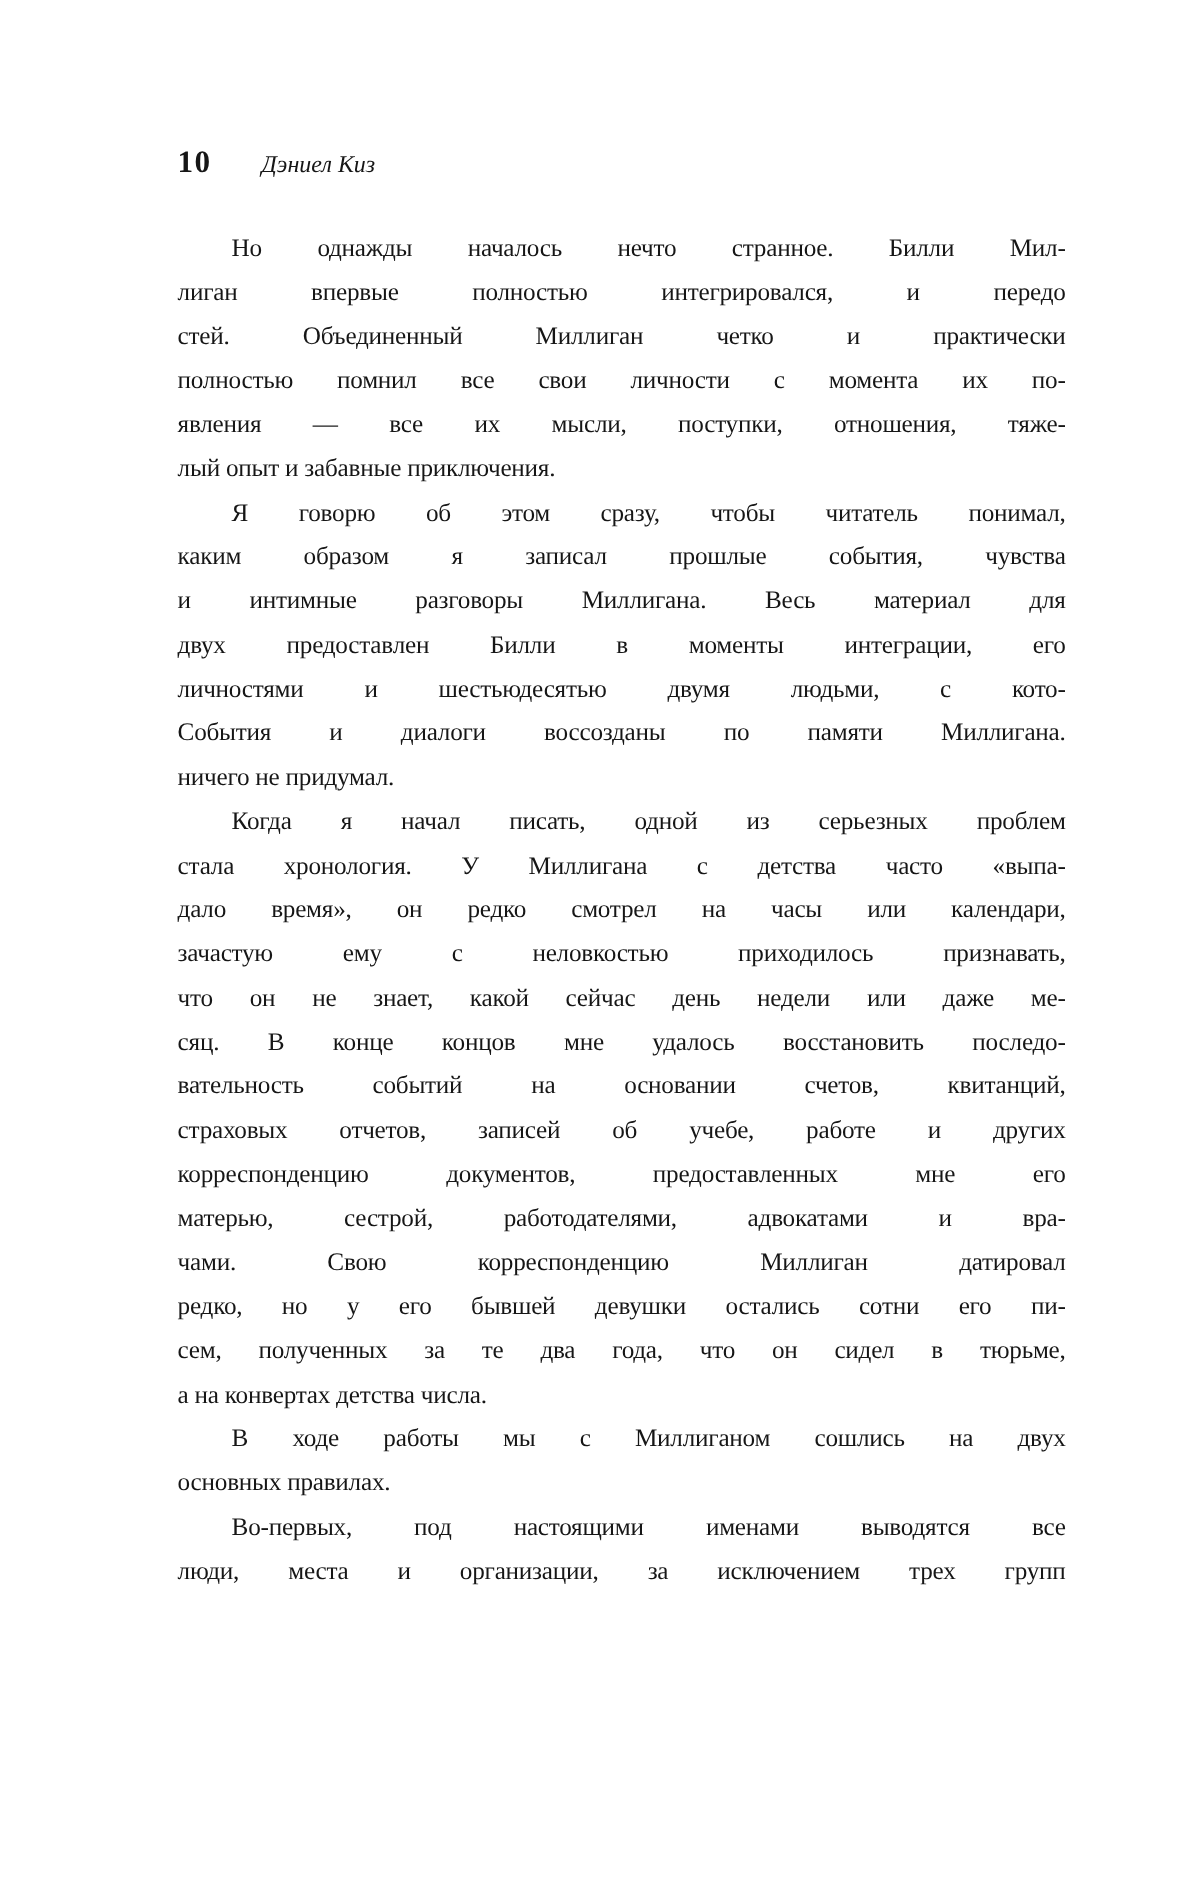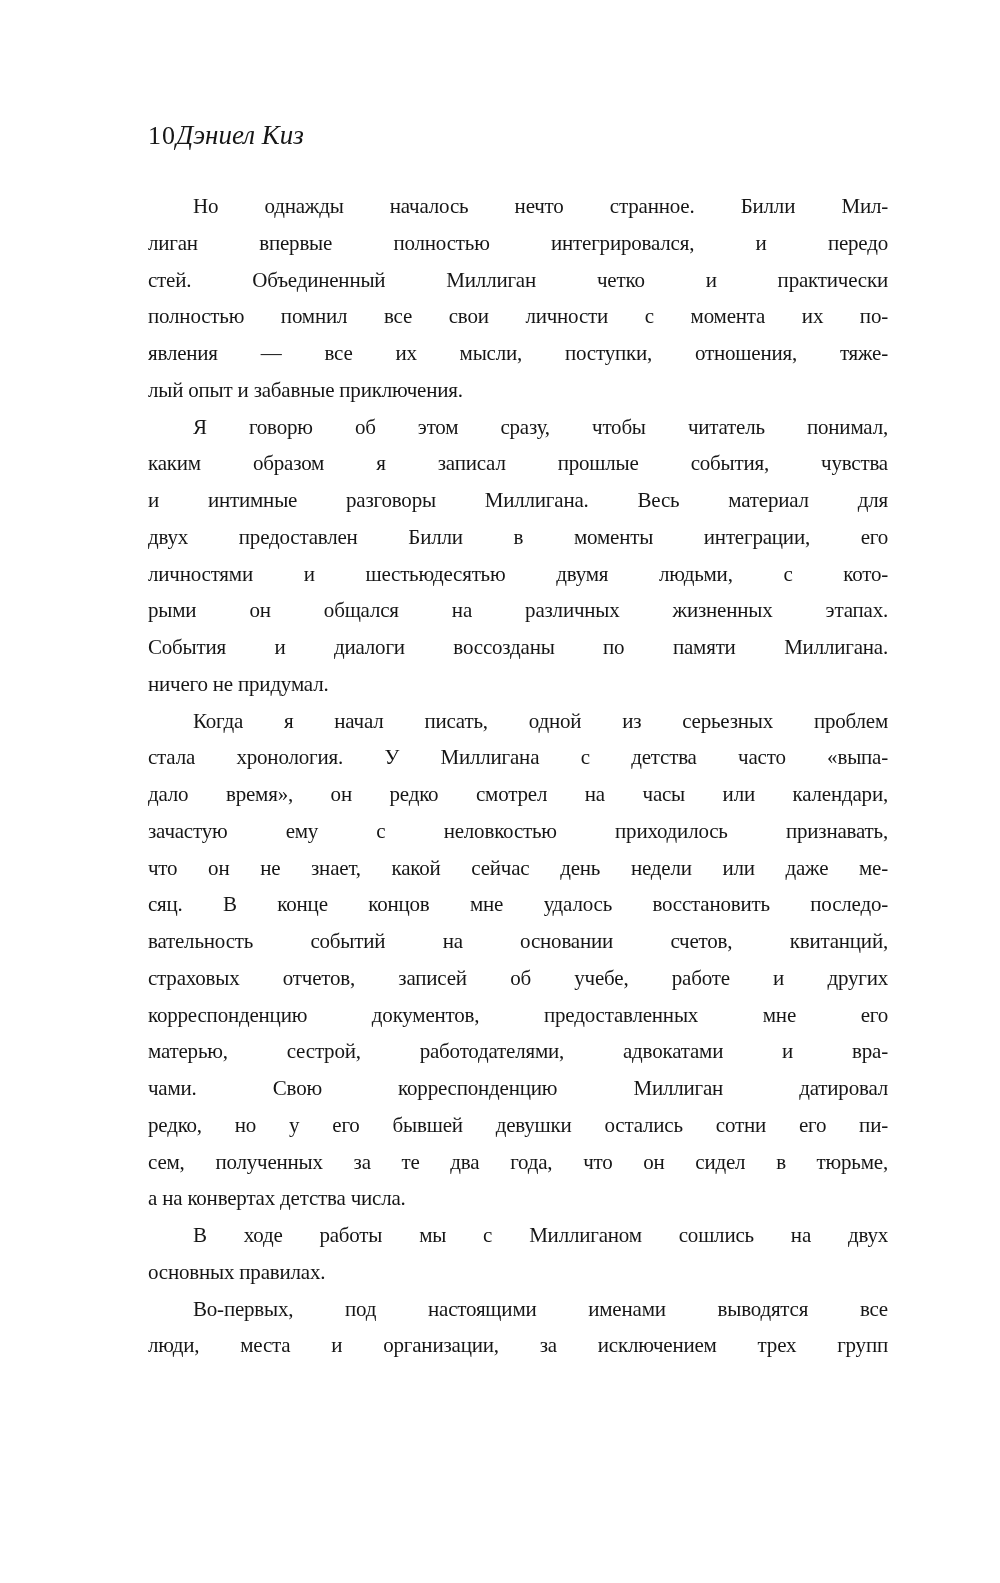--- a/index.html
+++ b/index.html
@@ -18,28 +18,29 @@
   }
   .running-header {
     position: absolute;
     top: 120px;
     left: 148px;
     width: 740px;
     display: flex;
     align-items: baseline;
   }
   .page-num {
-    font-weight: normal;
+    font-weight: bold;
     font-size: 26px;
     letter-spacing: 1px;
     text-align: right;
   }
   .running-title {
     font-style: italic;
-    font-size: 27px;
+    font-size: 20px;
+    margin-left: 42px;
   }
   .text-block {
     position: absolute;
     top: 188px;
     left: 148px;
     width: 740px;
     font-size: 21px;
     line-height: 36.75px;
     letter-spacing: -0.2px;
   }
@@ -67,21 +68,20 @@
       <div class="line j">лиган впервые полностью интегрировался, и передо</div>
       <div class="line j">стей. Объединенный Миллиган четко и практически</div>
       <div class="line j">полностью помнил все свои личности с момента их по-</div>
       <div class="line j">явления — все их мысли, поступки, отношения, тяже-</div>
       <div class="line">лый опыт и забавные приключения.</div>
       <div class="line ind j">Я говорю об этом сразу, чтобы читатель понимал,</div>
       <div class="line j">каким образом я записал прошлые события, чувства</div>
       <div class="line j">и интимные разговоры Миллигана. Весь материал для</div>
       <div class="line j">двух предоставлен Билли в моменты интеграции, его</div>
       <div class="line j">личностями и шестьюдесятью двумя людьми, с кото-</div>
-      <div class="line j">рыми он общался на различных жизненных этапах.</div>
       <div class="line j">События и диалоги воссозданы по памяти Миллигана.</div>
       <div class="line">ничего не придумал.</div>
       <div class="line ind j">Когда я начал писать, одной из серьезных проблем</div>
       <div class="line j">стала хронология. У Миллигана с детства часто «выпа-</div>
       <div class="line j">дало время», он редко смотрел на часы или календари,</div>
       <div class="line j">зачастую ему с неловкостью приходилось признавать,</div>
       <div class="line j">что он не знает, какой сейчас день недели или даже ме-</div>
       <div class="line j">сяц. В конце концов мне удалось восстановить последо-</div>
       <div class="line j">вательность событий на основании счетов, квитанций,</div>
       <div class="line j">страховых отчетов, записей об учебе, работе и других</div>

